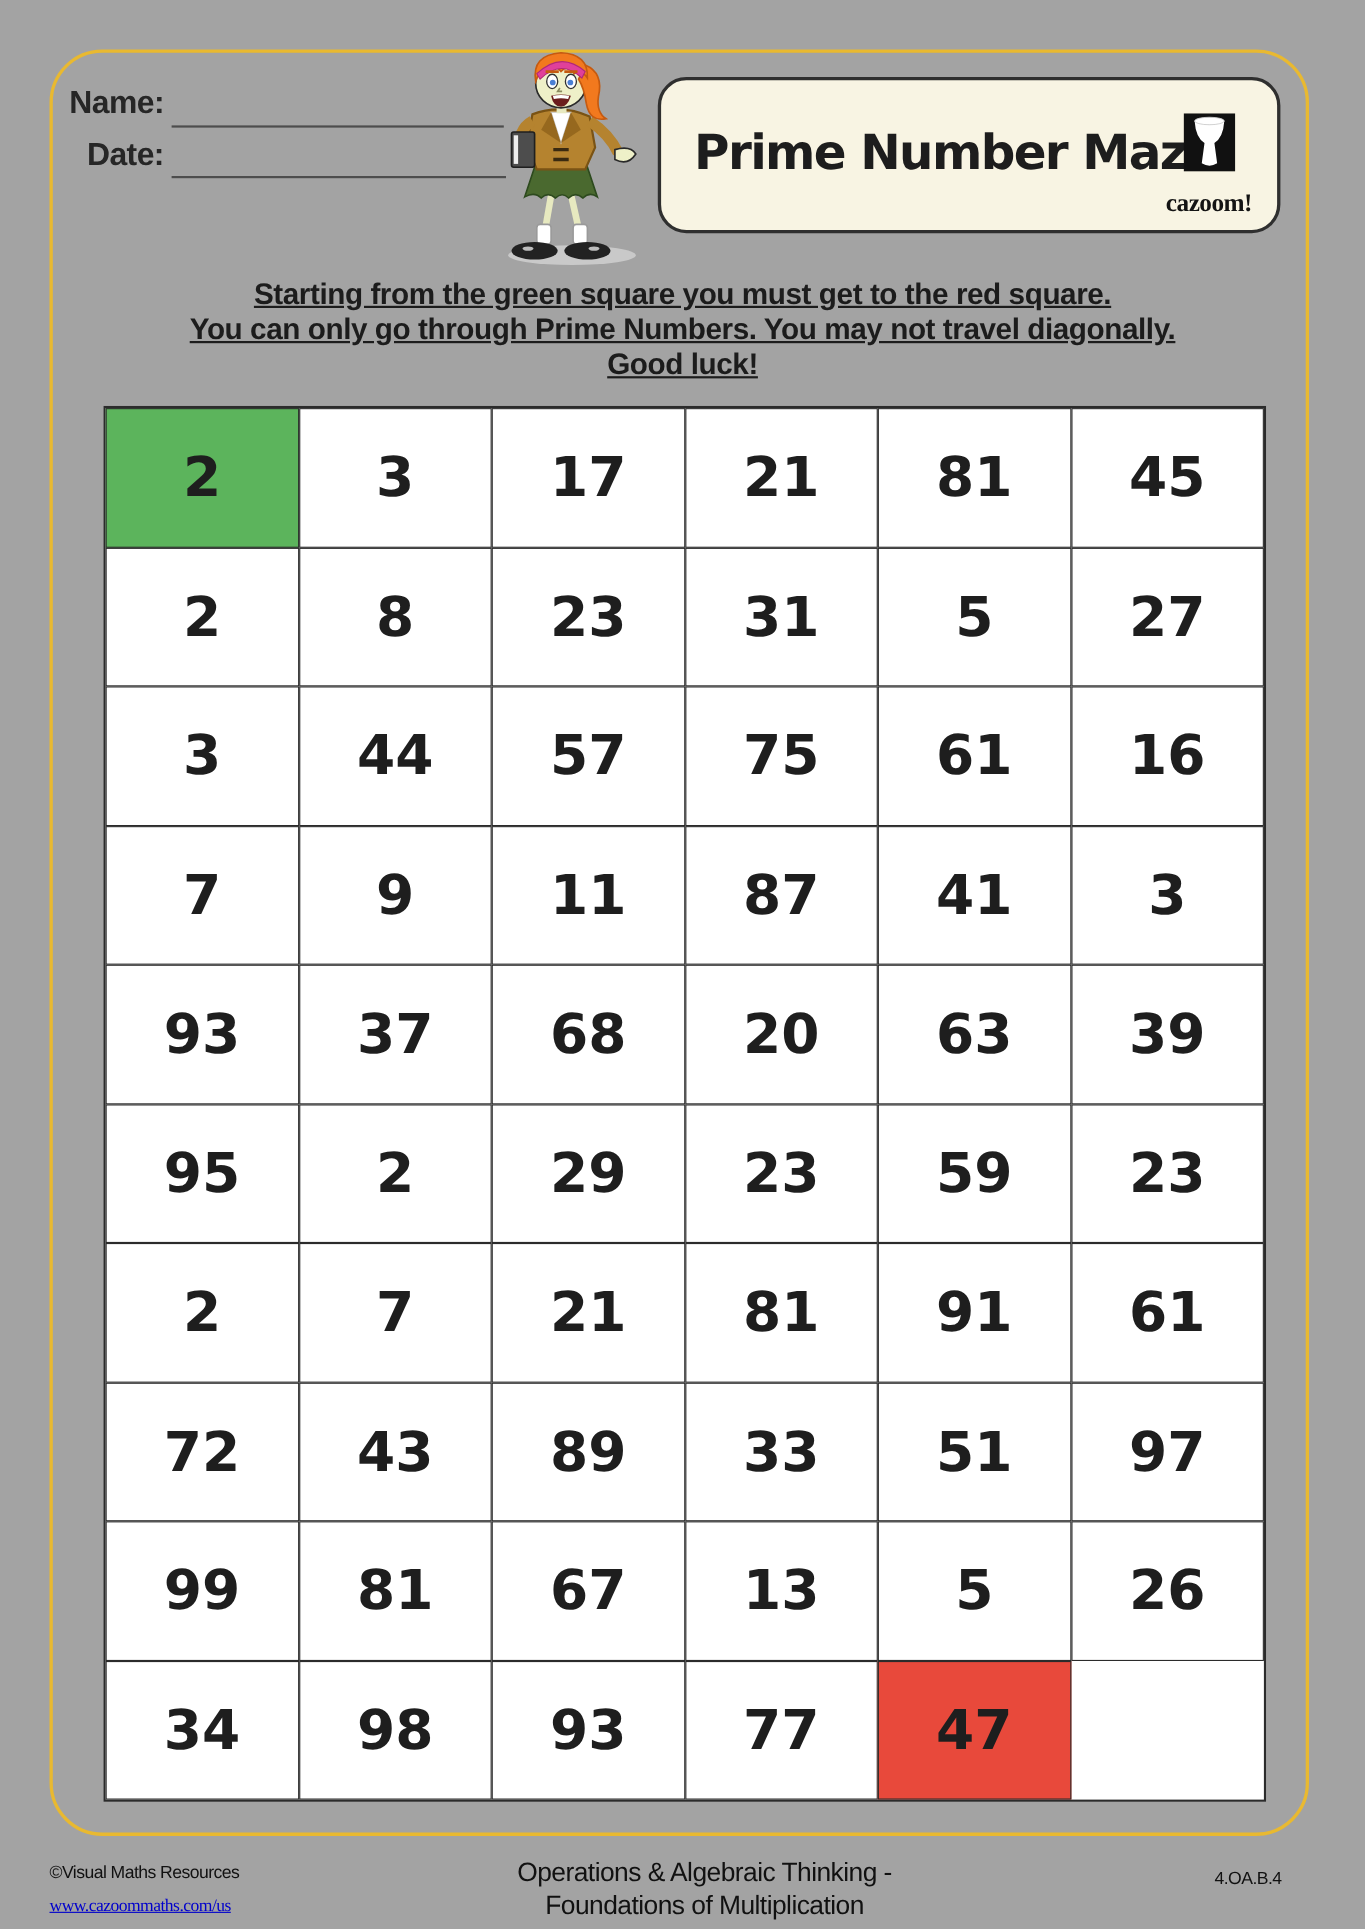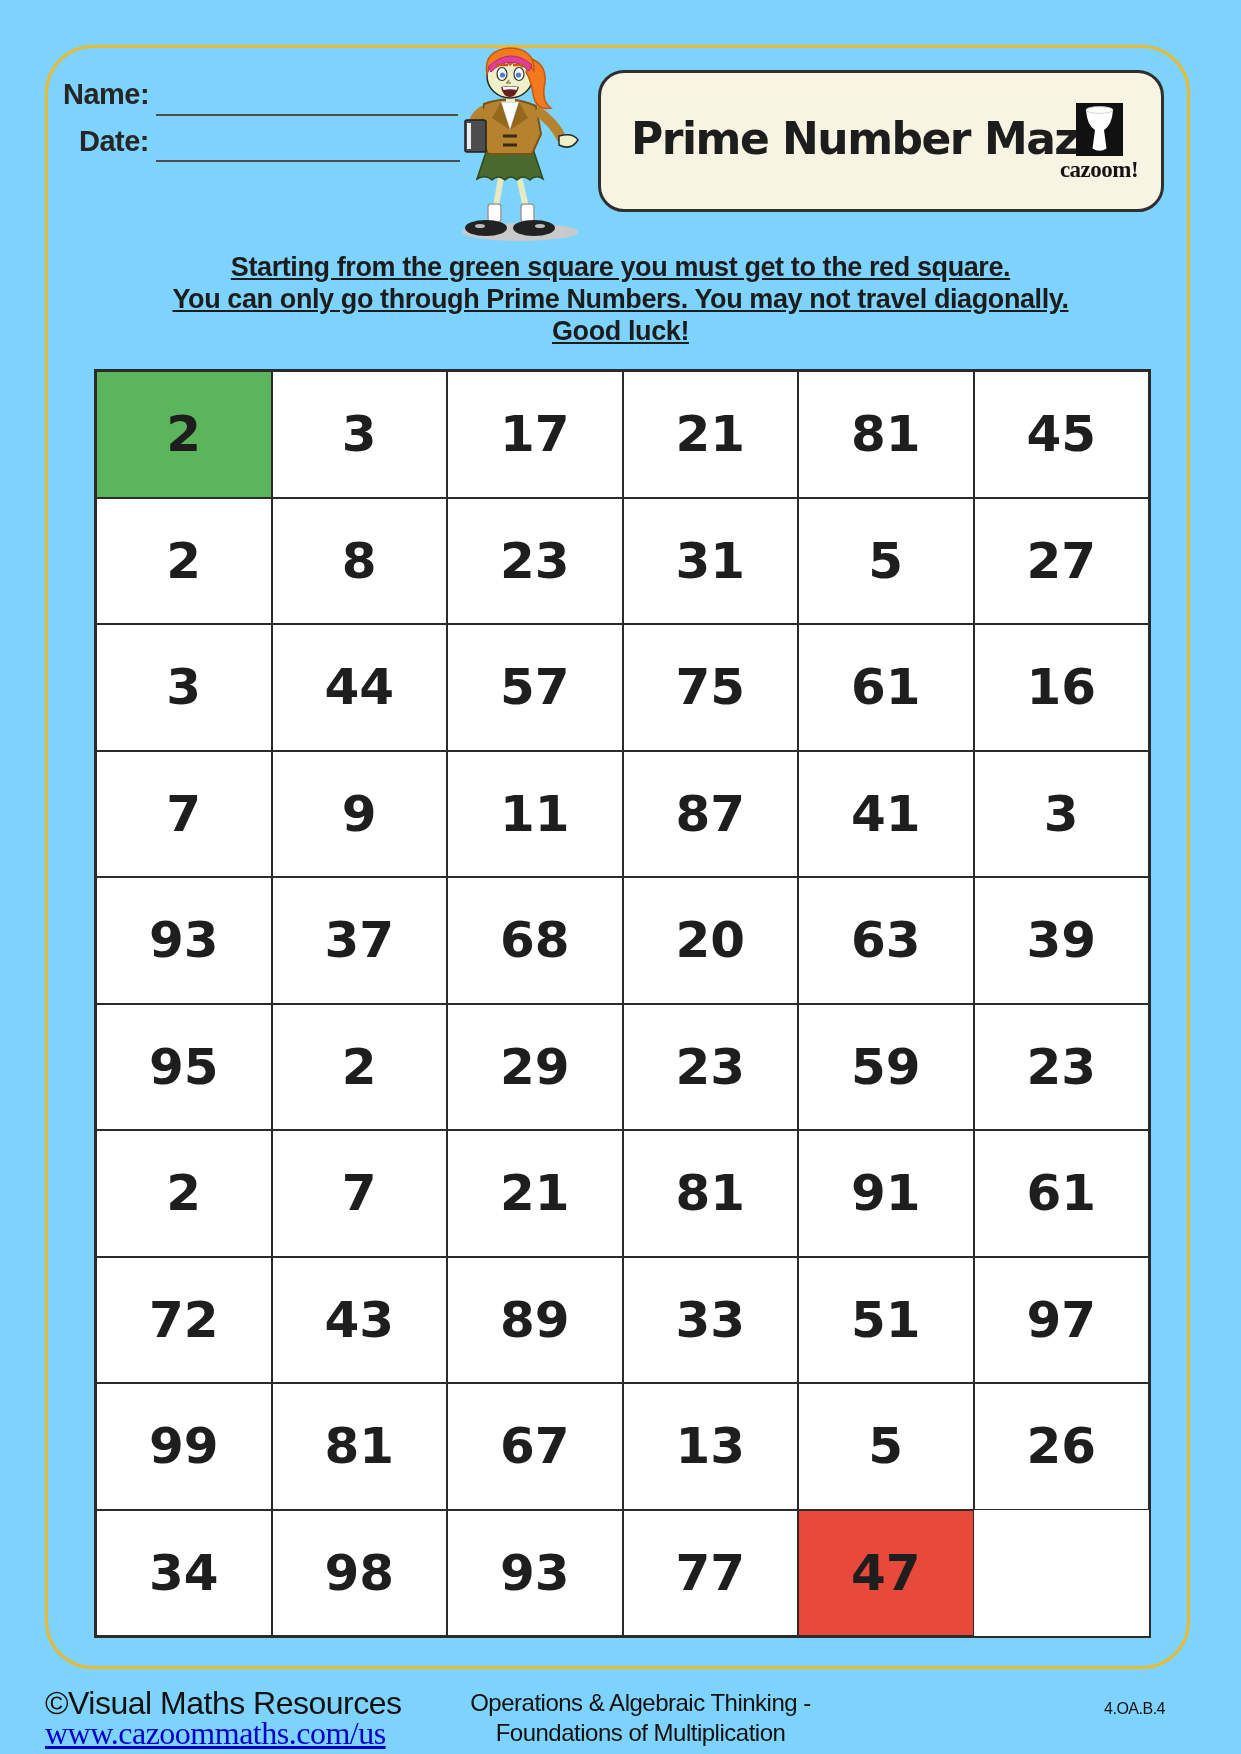--- a/index.html
+++ b/index.html
@@ -1,19 +1,19 @@
 <!DOCTYPE html>
 <html><head>
 <meta charset="utf-8">
 <style>
   html,body{margin:0;padding:0;background:#ffffff;}
   #page{
     position:relative;
     width:1241px;height:1754px;
-    background:#7dd3fc;
+    background:#a3a3a3;
     font-family:"Liberation Sans",sans-serif;
     overflow:hidden;
   }
   
   .frame{
     position:absolute;left:45px;top:45px;
     width:1145px;height:1624px;
     border:3px solid var(--yellow,#e9b930);
     border-radius:48px;
     box-sizing:border-box;
@@ -45,21 +45,21 @@
     letter-spacing:-1.5px;white-space:nowrap;
   }
   .logo-wrap{
     position:absolute;right:22px;top:30px;width:80px;
     display:flex;flex-direction:column;align-items:center;
   }
   .logo-block{width:47px;height:53px;}
   .logo-word{
     font-family:"Liberation Serif",serif;
     font-weight:bold;font-size:23px;color:#141414;
-    letter-spacing:-0.5px;margin-top:1px;
+    letter-spacing:-0.5px;margin-top:16px;
   }
   
   .instructions{
     position:absolute;left:0;top:251px;width:1241px;
     text-align:center;
     font-weight:bold;font-size:27px;color:#1c1c1c;
     line-height:32px;letter-spacing:-0.4px;text-decoration:underline;
   }
   
   .maze{
@@ -75,21 +75,21 @@
     display:flex;align-items:center;justify-content:center;
     font-family:"DejaVu Sans",sans-serif;
     font-weight:bold;font-size:50px;color:#1e1e1e;
     box-sizing:border-box;
   }
   .cell.start{background:var(--green,#5cb45c);}
   .cell.end{background:var(--red,#e8493b);}
   
   .footer-left{
     position:absolute;left:45px;top:1688px;
-    font-size:32px;color:#111;line-height:30px;letter-spacing:-0.5px;
+    font-size:16px;color:#111;line-height:30px;letter-spacing:-0.5px;
   }
   .footer-link{
     color:var(--link,#0000cc);text-decoration:underline;cursor:pointer;font-family:Liberation Serif, serif;
   }
   .footer-center{
     position:absolute;left:0;top:1688px;width:1241px;
     text-align:center;font-size:24px;color:#111;
     line-height:30px;letter-spacing:-0.5px;
     transform:translateX(20px);
   }

